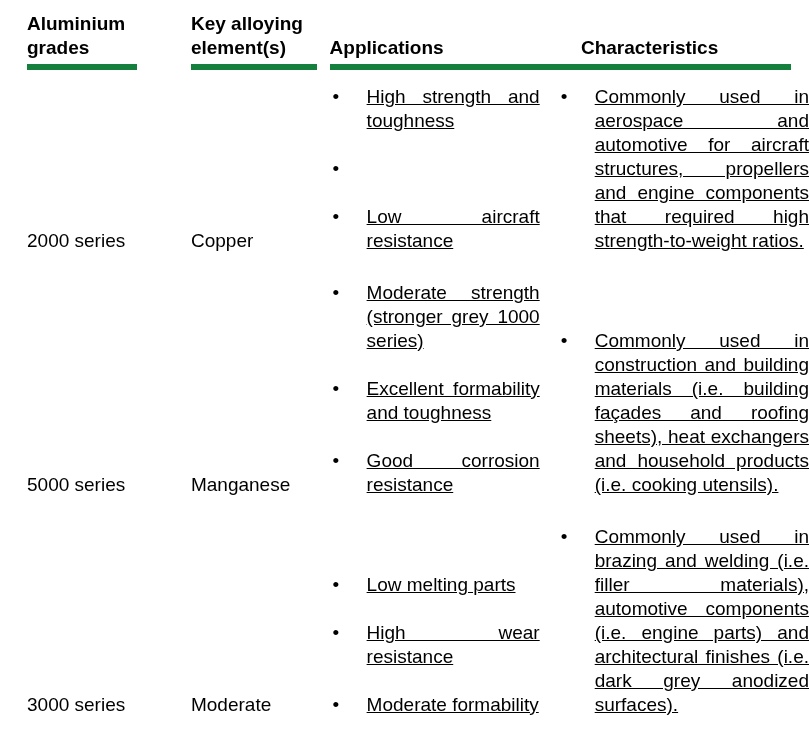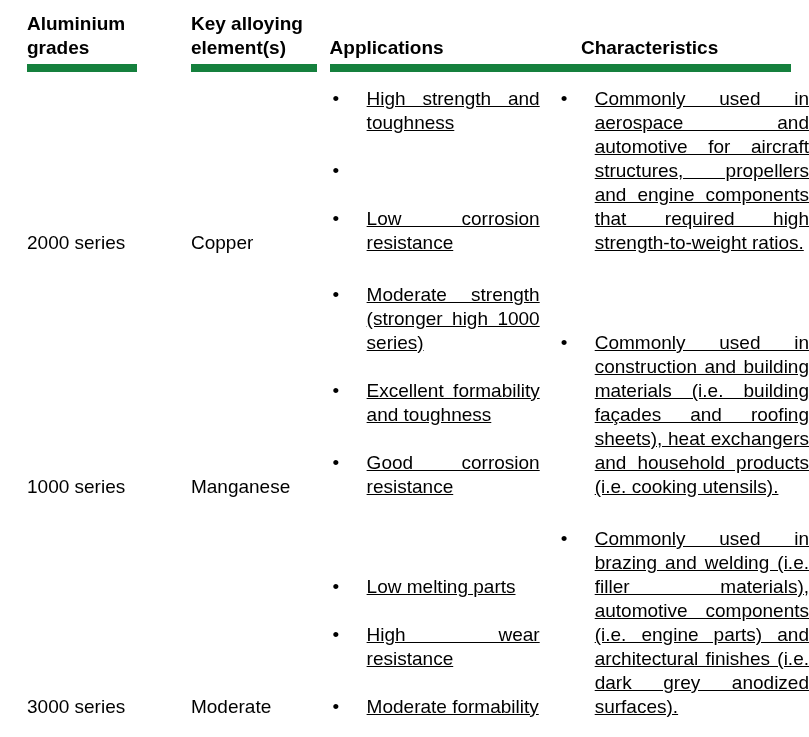--- a/index.html
+++ b/index.html
@@ -42,21 +42,21 @@
   }
   .col-grade   { width: 112px; margin-right: 18px; }
   .col-element { width: 128px; margin-right: 13px; margin-left: 36px; }
   .col-char    { width: 214px; margin-right: 18px; }
   .col-app     { width: 256px; }
   .hcell {
     display: flex;
     flex-direction: column;
     justify-content: flex-end;
     font-weight: bold;
-    border-bottom: 8px solid #15803d;
+    border-bottom: 6px solid #15803d;
     padding-bottom: 4px;
   }
   .bullet-item {
     display: flex;
     margin-bottom: 24px;
   }
   .bullet-item:last-child {
     margin-bottom: 0;
   }
   .bullet {
@@ -103,42 +103,42 @@
       <div class="cell col-char">
         <div class="bullet-item">
           <span class="bullet">•</span>
           <span class="btext">High strength and toughness</span>
         </div>
         <div class="bullet-item">
           <span class="bullet">•</span>
         </div>
         <div class="bullet-item">
           <span class="bullet">•</span>
-          <span class="btext">Low corrosion resistance</span>
+          <span class="btext">Low aircraft resistance</span>
         </div>
       </div>
       <div class="cell col-app">
         <div class="bullet-item">
           <span class="bullet">•</span>
           <span class="btext">Commonly used in aerospace and automotive for aircraft structures, propellers and engine components that required high strength-to-weight ratios.</span>
         </div>
       </div>
     </div>
 
     <div class="row body-row">
       <div class="cell col-grade">
-        <span>1000 series</span>
+        <span>5000 series</span>
       </div>
       <div class="cell col-element">
         <span>Manganese</span>
       </div>
       <div class="cell col-char">
         <div class="bullet-item">
           <span class="bullet">•</span>
-          <span class="btext">Moderate strength (stronger high 1000 series)</span>
+          <span class="btext">Moderate strength (stronger grey 1000 series)</span>
         </div>
         <div class="bullet-item">
           <span class="bullet">•</span>
           <span class="btext">Excellent formability and toughness</span>
         </div>
         <div class="bullet-item">
           <span class="bullet">•</span>
           <span class="btext">Good corrosion resistance</span>
         </div>
       </div>

